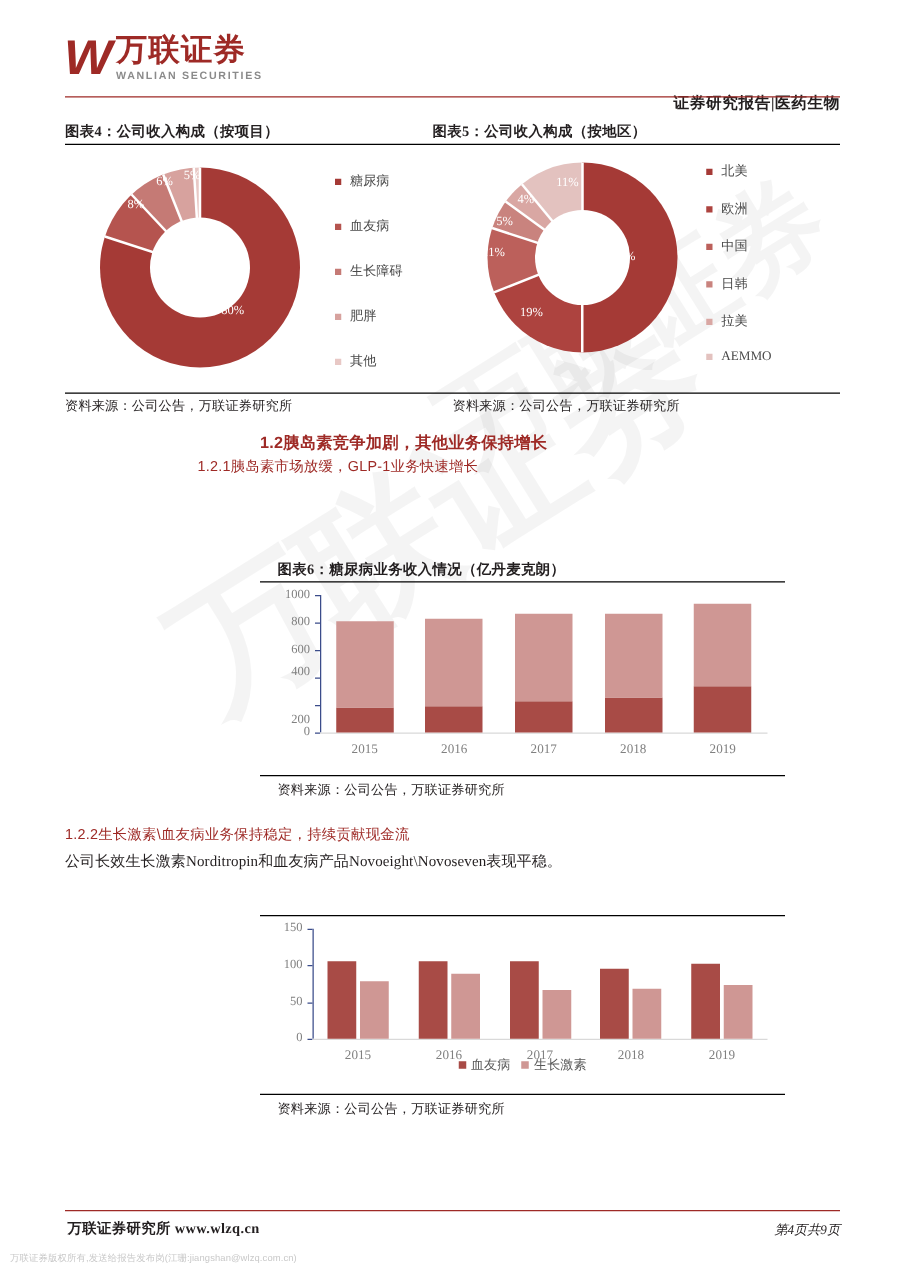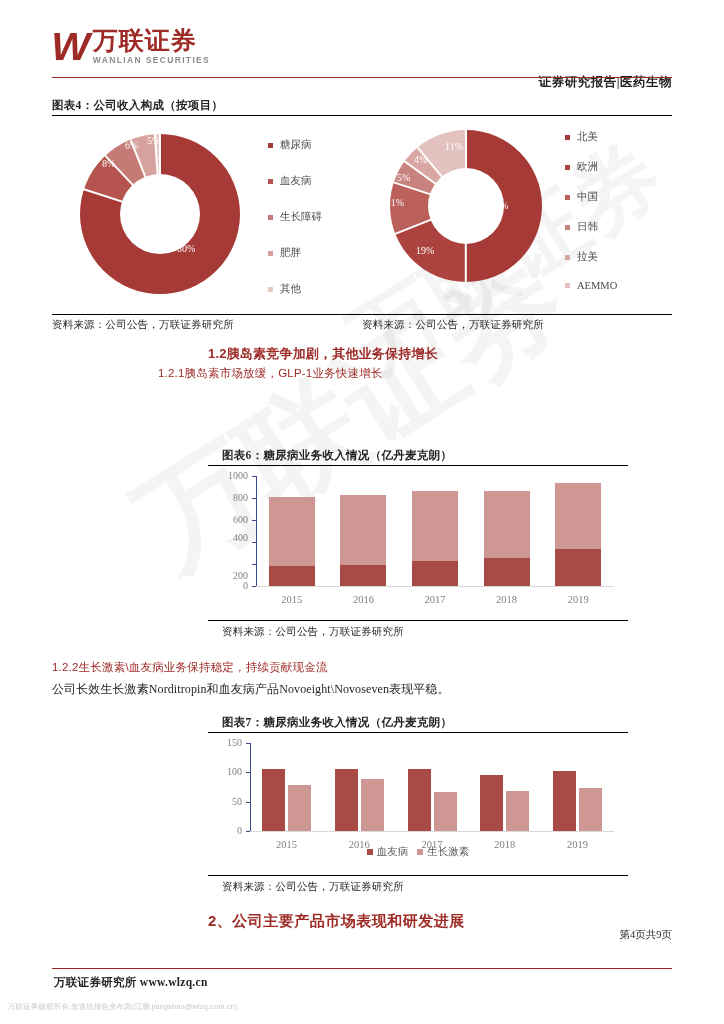--- a/index.html
+++ b/index.html
@@ -330,24 +330,25 @@
     top: 975px;
     font-family: "Liberation Serif", serif;
     font-size: 11.5px;
     font-weight: 700;
     color: #231f20;
     letter-spacing: 0.3px;
   }
   .footer-right {
     position: absolute;
     right: 52px;
-    top: 928px;
+    top: 977px;
     font-family: "Liberation Serif", serif;
     font-size: 10.5px;
     color: #231f20;
+    font-style: italic;
   }
   .footer-watermark {
     position: absolute;
     left: 8px;
     top: 1002px;
     font-family: "Liberation Sans", sans-serif;
     font-size: 7.5px;
     color: #c8c8c8;
     letter-spacing: 0.1px;
   }
@@ -380,20 +381,21 @@
         <span class="logo-cn">万联证券</span>
         <span class="logo-en">WANLIAN SECURITIES</span>
       </span>
     </div>
     <div class="header-right">证券研究报告|医药生物</div>
   </div>
   <div class="header-rule"></div>
 
   <div class="figpair-caption-row">
     <div class="c1 fig-caption">图表4：公司收入构成（按项目）</div>
+    <div class="c2 fig-caption">图表5：公司收入构成（按地区）</div>
   </div>
   <div class="figpair-rule"></div>
 
   <div class="figpair-body">
 
     <div class="half">
       <div class="donut-area">
         <div class="donut" id="donut4" style="left: 28px; top: 16px; width: 160px; height: 160px; background: conic-gradient(rgb(165, 58, 54) 0deg, rgb(165, 58, 54) 288deg, rgb(181, 84, 79) 288deg, rgb(181, 84, 79) 316.8deg, rgb(197, 122, 117) 316.8deg, rgb(197, 122, 117) 338.4deg, rgb(215, 162, 158) 338.4deg, rgb(215, 162, 158) 356.4deg, rgb(232, 200, 197) 356.4deg, rgb(232, 200, 197) 360deg);">
             <div style="position: absolute; left: 79.1px; top: 0px; width: 1.8px; height: 80px; background: rgb(255, 255, 255); transform-origin: 50% 100%; transform: rotate(288deg);"></div>
             <div style="position: absolute; left: 79.1px; top: 0px; width: 1.8px; height: 80px; background: rgb(255, 255, 255); transform-origin: 50% 100%; transform: rotate(316.8deg);"></div>
@@ -529,21 +531,20 @@
 
 
     <div class="bot-rule" style="top:172px;"></div>
     <div class="src source-text" style="top:177px;">资料来源：公司公告，万联证券研究所</div>
   </div>
 
   <div class="h3" style="left:52px; top:660px;">1.2.2生长激素\血友病业务保持稳定，持续贡献现金流</div>
   <div class="para" style="left:52px; top:678px; width:620px;">公司长效生长激素Norditropin和血友病产品Novoeight\Novoseven表现平稳。</div>
 
   <div class="chartbox" style="left:208px; top:715px; width:420px; height:190px;">
-    <div class="cap fig-caption">图表7：糖尿病业务收入情况（亿丹麦克朗）</div>
     <div class="cap-rule"></div>
 
     <div class="plot" id="plot7" style="left:14px; top:24px; width:392px; height:118px;">
         <div class="ytick" style="left: 0px; top: 86px; width: 20px;">0</div>
         <div class="tickmark" style="left: 24px; top: 92px;"></div>
         <div class="ytick" style="left: 0px; top: 56.6667px; width: 20px;">50</div>
         <div class="tickmark" style="left: 24px; top: 62.6667px;"></div>
         <div class="ytick" style="left: 0px; top: 27.3333px; width: 20px;">100</div>
         <div class="tickmark" style="left: 24px; top: 33.3333px;"></div>
         <div class="ytick" style="left: 0px; top: -2px; width: 20px;">150</div>
@@ -575,20 +576,19 @@
         <div class="legend-row">
           <span class="legend-swatch" style="background: rgb(207, 151, 148);"></span>
           <span class="legend-label">生长激素</span>
         </div>
       </div>
 
     <div class="bot-rule" style="top:160px;"></div>
     <div class="src source-text" style="top:165px;">资料来源：公司公告，万联证券研究所</div>
   </div>
 
-  <div class="h1big" style="left:208px; top:912px;">2、公司主要产品市场表现和研发进展</div>
 
   <div class="footer-rule"></div>
   <div class="footer-left">万联证券研究所 www.wlzq.cn</div>
   <div class="footer-right">第4页共9页</div>
   <div class="footer-watermark">万联证券版权所有,发送给报告发布岗(江珊:jiangshan@wlzq.com.cn)</div>
 
 </div>
 
 </body></html>

